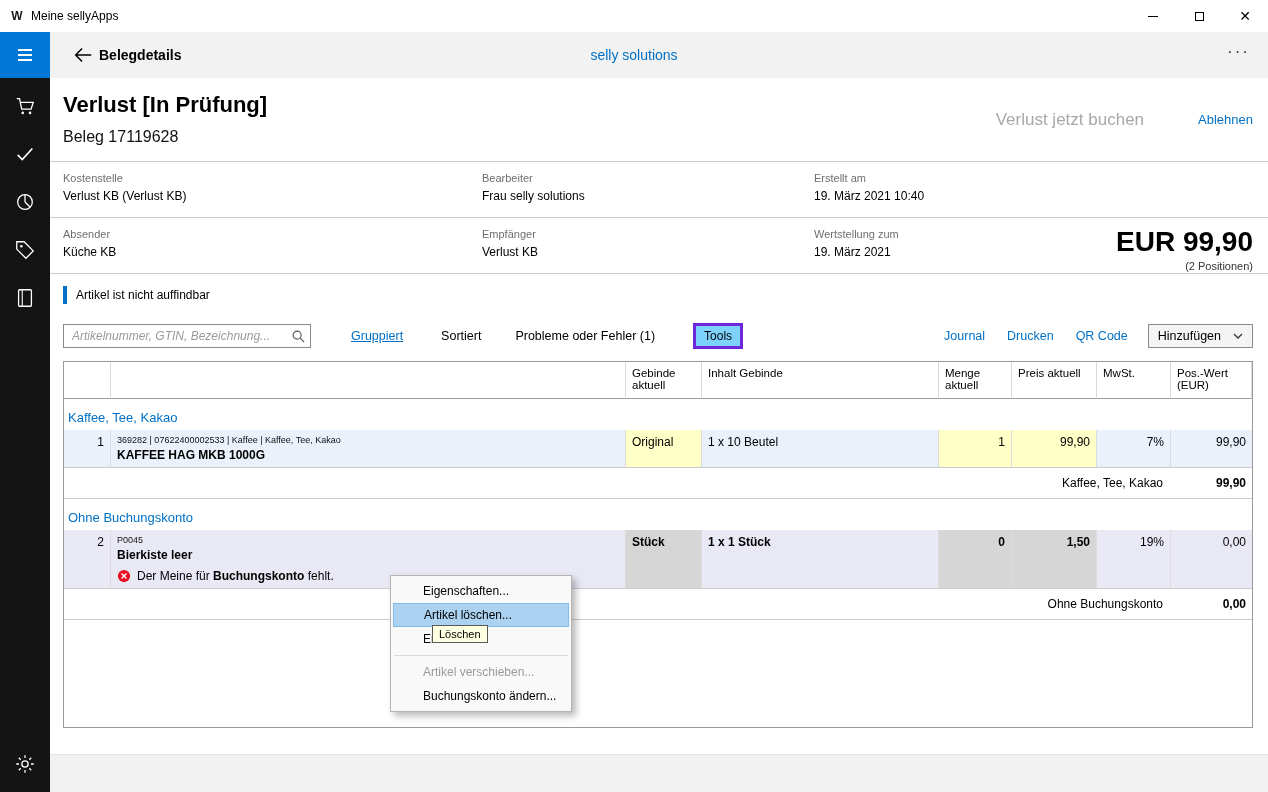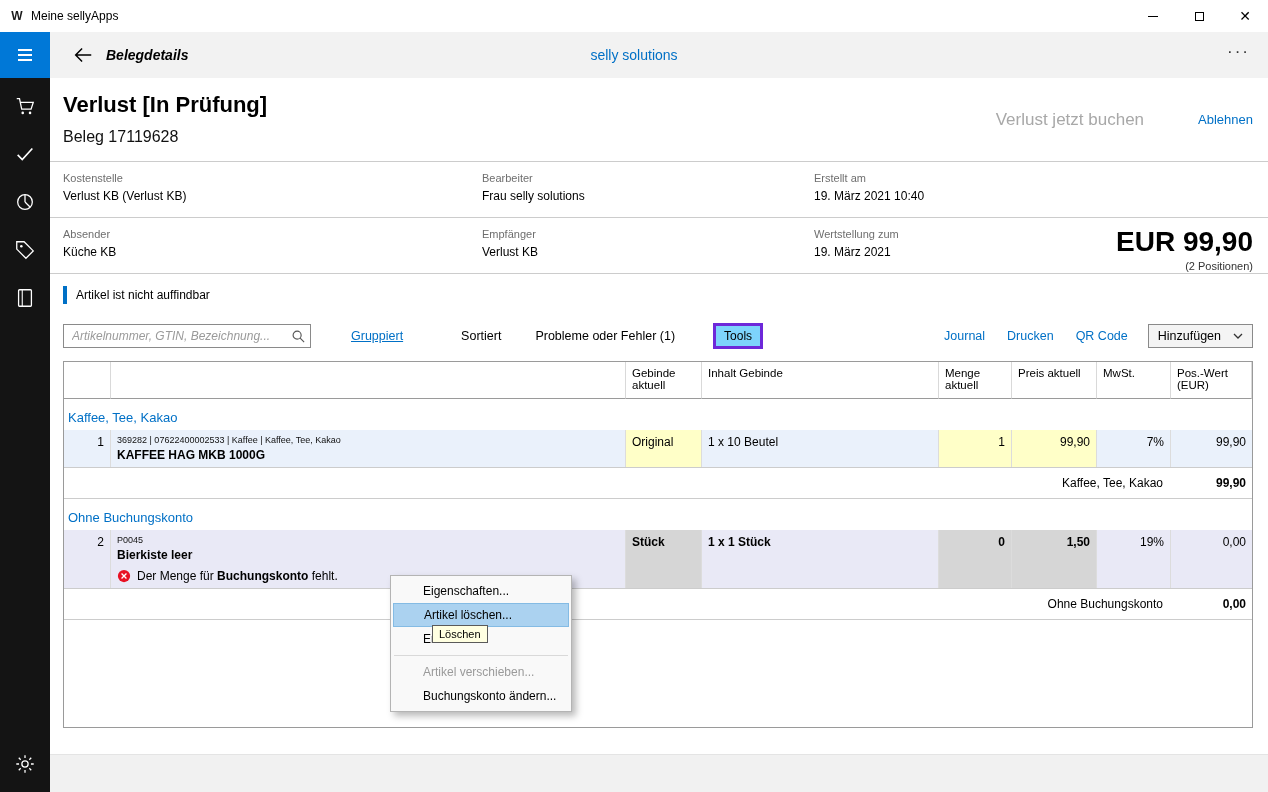--- a/index.html
+++ b/index.html
@@ -14,21 +14,21 @@
   .tb-title { font-size:12px; }
   .win-controls { margin-left:auto; display:flex; height:32px; }
   .win-btn { width:46px; height:32px; display:flex; align-items:center; justify-content:center; cursor:default; }
   .min-glyph { width:10px; height:0; border-top:1px solid #000; display:block; }
   .max-glyph { width:9px; height:9px; border:1px solid #000; display:block; }
   .close-glyph { font-size:14px; line-height:1; }
 
   
   .header { position:relative; height:46px; background:#f2f2f2; display:flex; align-items:center; padding:0 18px 0 70px; }
   .back-btn { width:26px; height:26px; display:flex; align-items:center; justify-content:center; cursor:pointer; }
-  .header-title { font-size:14px; font-weight:bold; margin-left:10px;font-style:italic; }
+  .header-title { font-size:14px; font-weight:bold; margin-left:3px; }
   .header-center { position:absolute; left:50%; transform:translateX(-50%); color:#0070c6; font-size:14px; }
   .more-btn { margin-left:auto; font-size:17px; letter-spacing:2px; color:#333; line-height:10px; padding-bottom:6px; }
 
   
   .sidebar { position:absolute; left:0; top:32px; bottom:0; width:50px; background:#141414;
              display:flex; flex-direction:column; align-items:center; z-index:20; }
   .nav-item { width:50px; height:48px; display:flex; align-items:center; justify-content:center; cursor:pointer; }
   .nav-item.menu { height:46px; background:#0078d7; }
   .nav-item.first { margin-top:4px; }
   .nav-item.gear { margin-top:auto; margin-bottom:4px; }
@@ -54,21 +54,21 @@
 
   
   .toolbar { display:flex; align-items:center; margin:19px 15px 12px 13px; }
   .search-wrap { position:relative; width:248px; }
   .search-wrap input { width:100%; height:24px; border:1px solid #8a8a8a; padding:0 26px 0 8px; font-size:12px;
                        font-family:"Liberation Sans",sans-serif; }
   .search-wrap input::placeholder { font-style:italic; color:#9a9a9a; }
   .search-ico { position:absolute; right:6px; top:5px; }
   .tl-link { font-size:12.5px; cursor:pointer; }
   .lk-grouped { color:#0070c6; text-decoration:underline; margin-left:40px; }
-  .lk-sorted { margin-left:58px;text-align:center; }
+  .lk-sorted { margin-left:38px;text-align:center; }
   .lk-problems { margin-left:34px; }
   .btn-tools { margin-left:38px; font-size:12px; padding:3px 8px; border:3px solid #6d28d9; background:#7dd3fc; cursor:pointer; }
   .right-links { margin-left:auto; display:flex; align-items:center; }
   .blue-link { color:#0070c6; font-size:12.5px; margin-left:22px; cursor:pointer; }
   .btn-add { margin-left:20px; display:flex; align-items:center; gap:12px; font-size:12.5px;
              padding:4px 9px; border:1px solid #8a8a8a; background:#f4f4f4; cursor:pointer; }
 
   
   .table { margin:0 15px 0 13px; border:1px solid #9a9a9a; min-height:367px; background:#fff; }
   .trow { display:grid; grid-template-columns:47px 515px 76px 237px 73px 85px 74px 1fr; }
@@ -290,21 +290,21 @@
       <div class="trow row-lav">
         <div class="tc num">2</div>
         <div class="tc">
           <div class="meta">P0045</div>
           <div class="aname">Bierkiste leer</div>
           <div class="error-line">
             <svg width="14" height="14" viewBox="0 0 16 16">
                 <circle cx="8" cy="8" r="7" fill="#e81123"></circle>
                 <path d="M5.2 5.2l5.6 5.6M10.8 5.2l-5.6 5.6" stroke="#fff" stroke-width="1.5"></path>
               </svg>
-            <span><span>Der Menge für </span><b>Buchungskonto</b><span> fehlt.</span></span>
+            <span><span>Der Meine für </span><b>Buchungskonto</b><span> fehlt.</span></span>
           </div>
         </div>
         <div class="tc cell-gray bold">Stück</div>
         <div class="tc bold">1 x 1 Stück</div>
         <div class="tc num cell-gray bold">0</div>
         <div class="tc num cell-gray bold">1,50</div>
         <div class="tc num">19%</div>
         <div class="tc num">0,00</div>
       </div>
 

